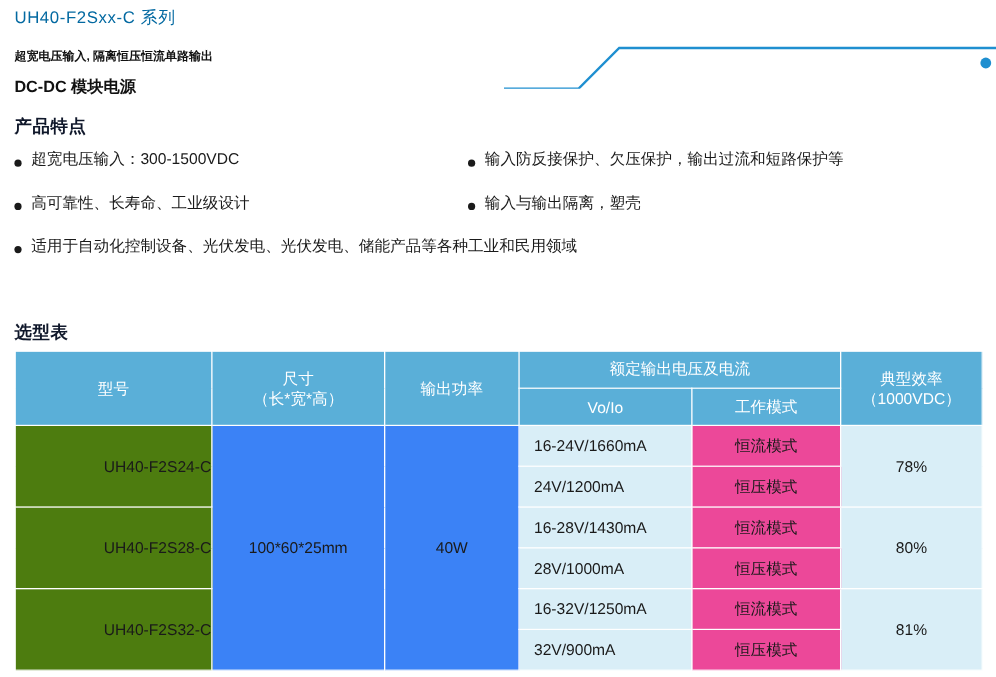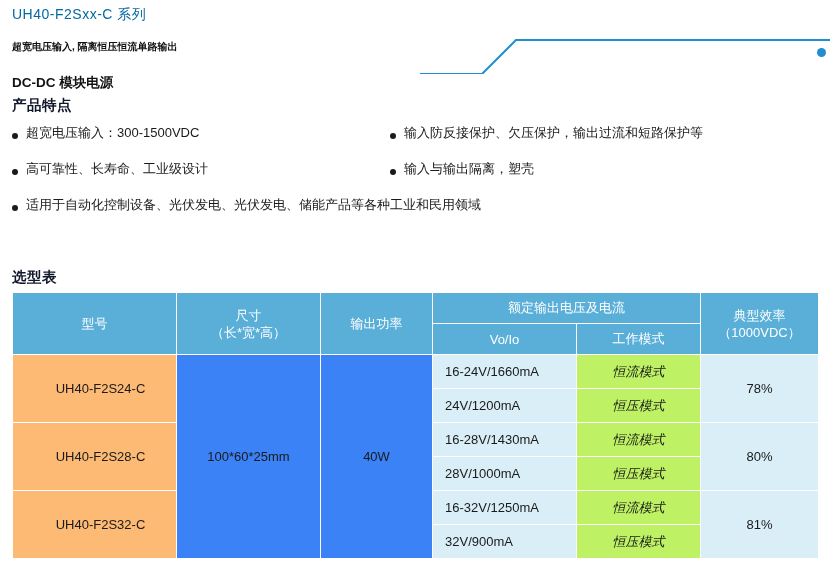--- a/index.html
+++ b/index.html
@@ -44,21 +44,21 @@
     left: 12px;
     top: 40px;
     font-size: 10px;
     font-weight: bold;
     color: #111111;
     white-space: nowrap;
   }
   .title-sub2 {
     position: absolute;
     left: 12px;
-    top: 74px;
+    top: 64px;
     font-size: 13.5px;
     font-weight: bold;
     color: #111111;
     white-space: nowrap;
   }
   .swoosh {
     position: absolute;
     left: 420px;
     top: 34px;
     width: 410px;
@@ -145,31 +145,30 @@
   thead th.sub { background: #5aafd8; }
   .hdr-two-line {
     line-height: 17px;
   }
   tbody td {
     background: #d9eef7;
     color: #1a1a1a;
     height: 33px;
   }
   tbody td.model {
-    text-align: center;
+    text-align: right;
     padding-left: 12px;
-    background: #fdba74;
+    background: #4d7c0f;
   }
   tbody td.vo {
     text-align: left;
     padding-left: 12px;
   }
   tbody td.mode {
-    background: #bef264;
-    font-style: italic;
+    background: #ec4899;
   }
   tbody td.dim, tbody td.power {
     background: #3b82f6;
   }
 </style>
 </head>
 <body>
 
 <div class="page">
 

